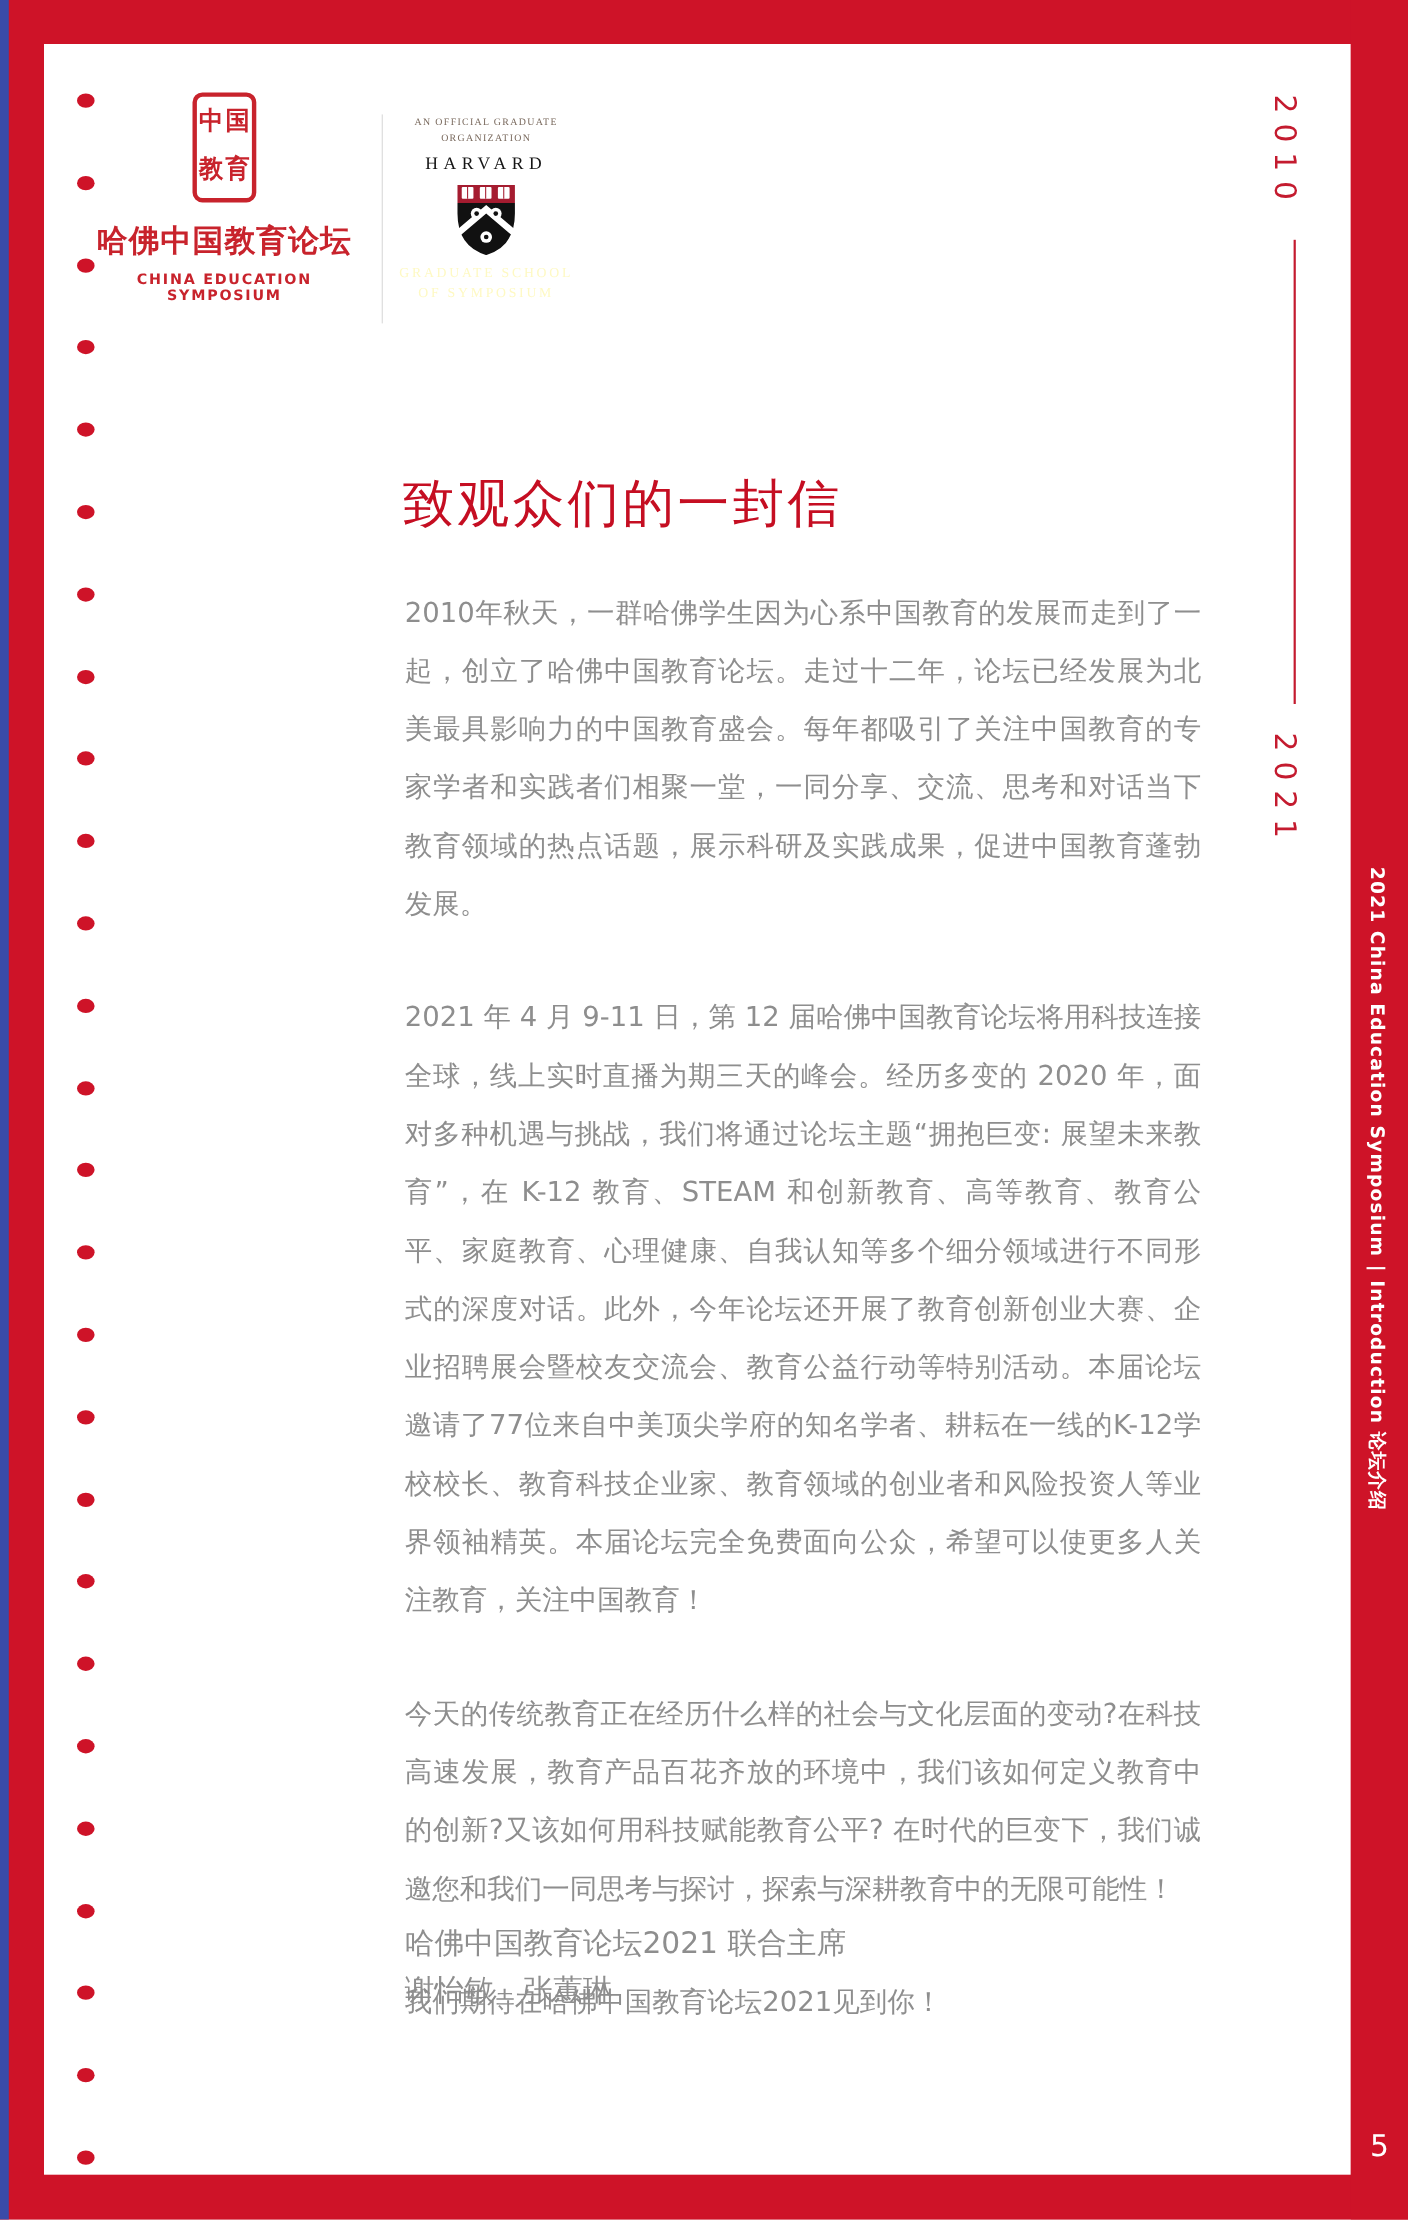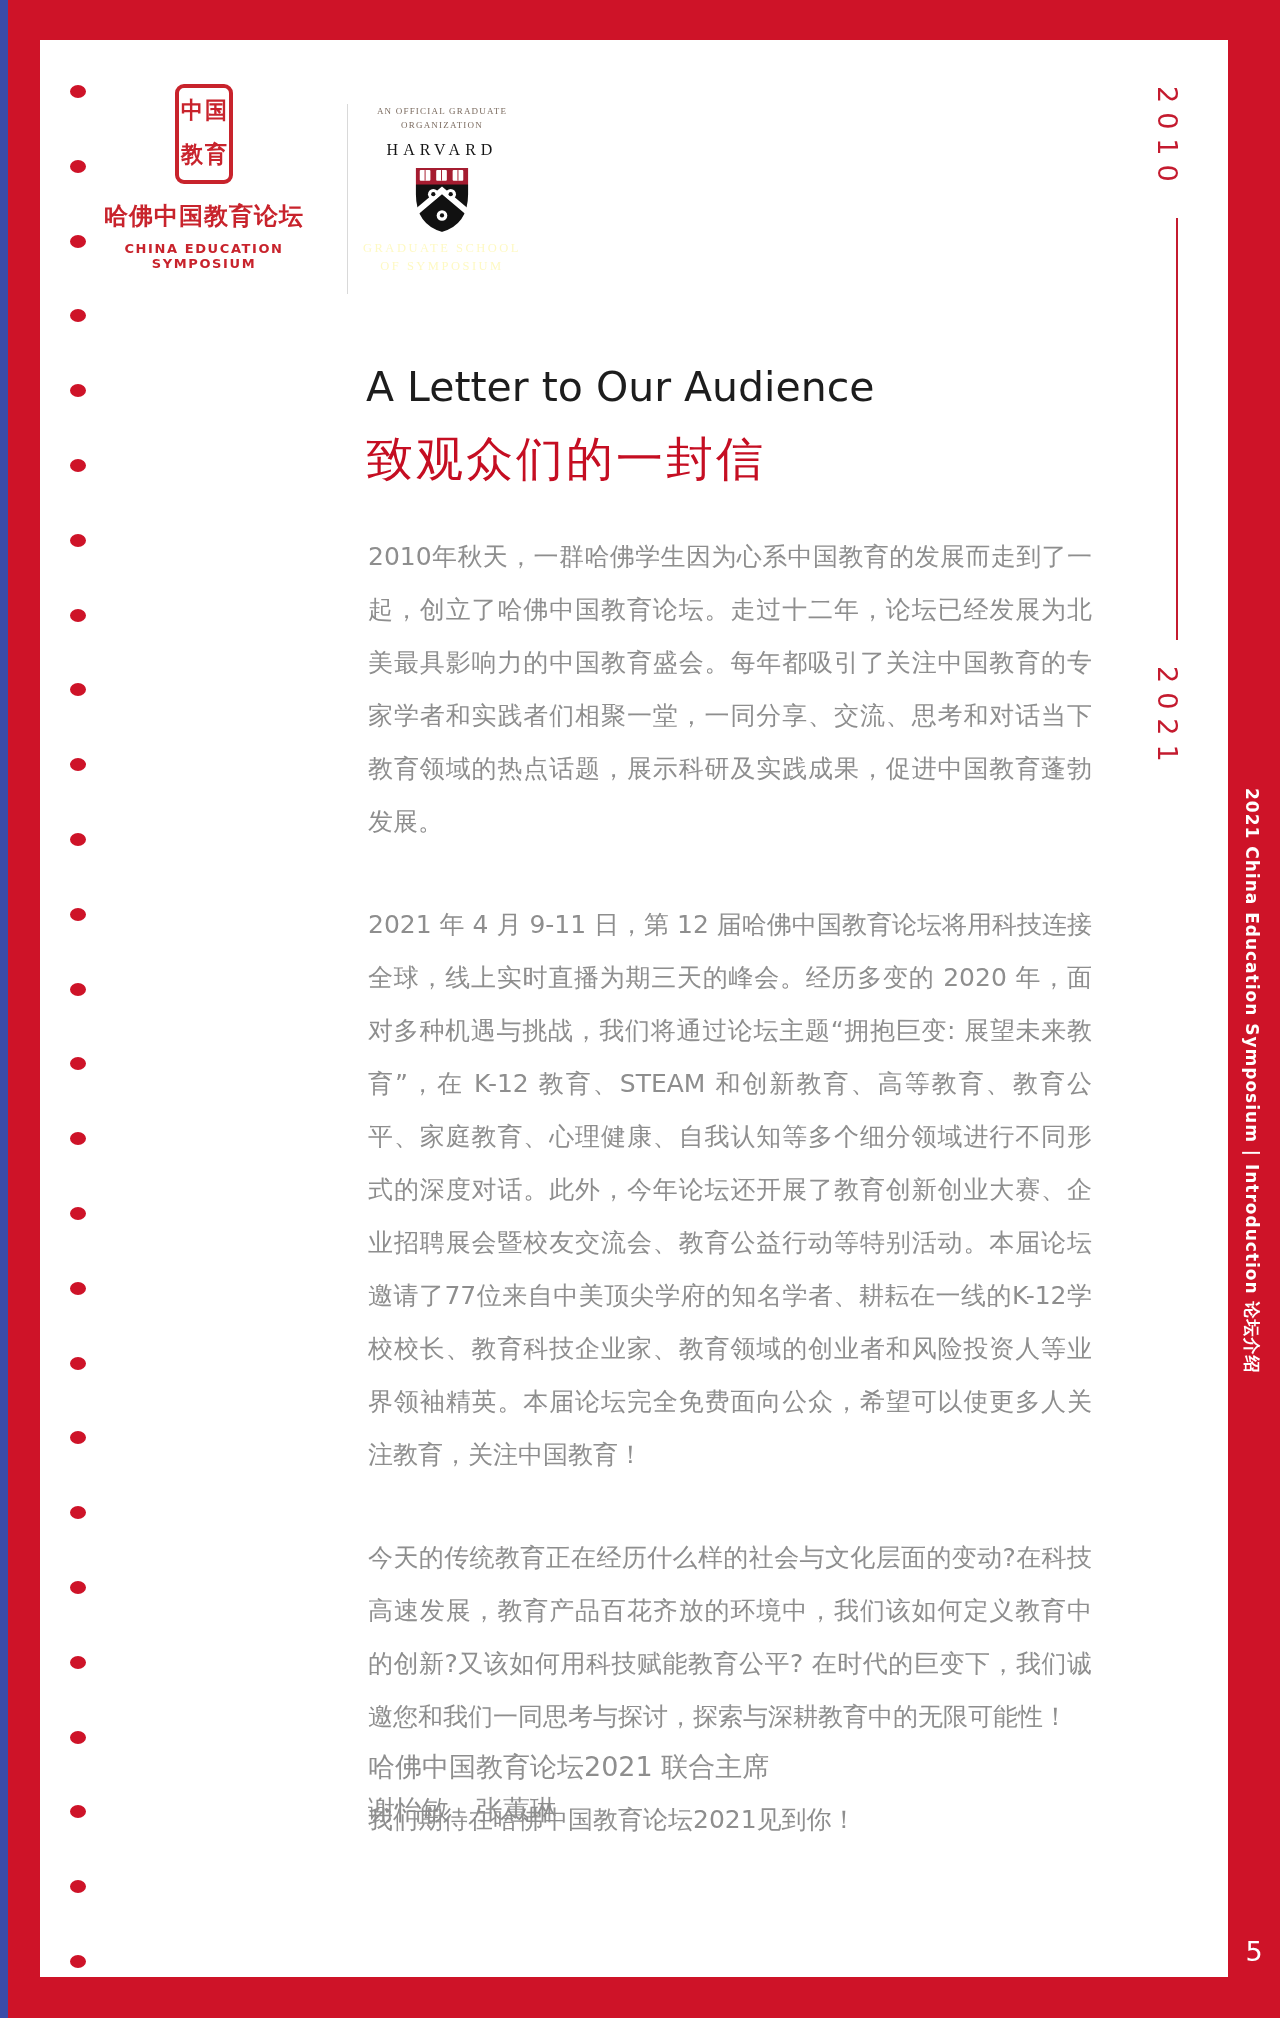--- a/index.html
+++ b/index.html
@@ -14,21 +14,21 @@
   .right-band { position:absolute; left:1228px; top:0; width:52px; height:2018px; background:#CE1328; }
 
   
   .dot { position:absolute; left:70px; width:16px; height:13px; border-radius:50%; background:#CE1328; }
 
   
   .ces-logo { position:absolute; left:84px; top:84px; width:240px; text-align:center; }
   .seal { display:inline-block; width:48px; height:88px; border:4px solid #C8232C; border-radius:9px; padding:2px 1px; }
   .seal-grid { display:grid; grid-template-columns:1fr 1fr; grid-template-rows:1fr 1fr; width:100%; height:100%; }
   .seal-grid span { color:#C8232C; font-weight:700; font-size:22px; line-height:42px; transform:scaleY(1.05); }
-  .ces-cn { margin-top:16px; color:#C8232C; font-weight:700; font-size:24px; letter-spacing:1px; }
+  .ces-cn { margin-top:16px; color:#C8232C; font-weight:700; font-size:28px; letter-spacing:1px; }
   .ces-en { margin-top:9px; color:#C8232C; font-weight:700; font-size:13px; letter-spacing:1.6px; }
 
   .logo-divider { position:absolute; left:347px; top:104px; width:1px; height:190px; background:#d9d9d9; }
 
   
   .harvard-logo { position:absolute; left:352px; top:104px; width:180px; text-align:center; font-family:"Liberation Serif", serif; }
   .hv-org { color:#7A6A5E; font-size:9px; letter-spacing:1.2px; line-height:14px; }
   .hv-word { margin-top:9px; color:#151515; font-size:16px; letter-spacing:5px; }
   .hv-shield { margin:6px auto 4px auto; display:block; }
   .hv-school { color:#fef9c3; font-size:12.5px; letter-spacing:2.5px; line-height:18px; }
@@ -142,21 +142,20 @@
         </g>
       </g>
       <path d="M2,2 H58 V30 C58,56 44,66 30,70 C16,66 2,56 2,30 Z" fill="none" stroke="#ffffff" stroke-width="2"></path>
     </svg>
     <div class="hv-school">
       <div>GRADUATE SCHOOL</div>
       <div>OF SYMPOSIUM</div>
     </div>
   </div>
 
-  <div class="title-en">A Letter to Our Audience</div>
   <div class="title-cn">致观众们的一封信</div>
 
   <div class="letter-body">
     <p>2010年秋天，一群哈佛学生因为心系中国教育的发展而走到了一起，创立了哈佛中国教育论坛。走过十二年，论坛已经发展为北美最具影响力的中国教育盛会。每年都吸引了关注中国教育的专家学者和实践者们相聚一堂，一同分享、交流、思考和对话当下教育领域的热点话题，展示科研及实践成果，促进中国教育蓬勃发展。</p>
     <p>2021 年 4 月 9-11 日，第 12 届哈佛中国教育论坛将用科技连接全球，线上实时直播为期三天的峰会。经历多变的 2020 年，面对多种机遇与挑战，我们将通过论坛主题“拥抱巨变: 展望未来教育”，在 K-12 教育、STEAM 和创新教育、高等教育、教育公平、家庭教育、心理健康、自我认知等多个细分领域进行不同形式的深度对话。此外，今年论坛还开展了教育创新创业大赛、企业招聘展会暨校友交流会、教育公益行动等特别活动。本届论坛邀请了77位来自中美顶尖学府的知名学者、耕耘在一线的K-12学校校长、教育科技企业家、教育领域的创业者和风险投资人等业界领袖精英。本届论坛完全免费面向公众，希望可以使更多人关注教育，关注中国教育！</p>
     <p>今天的传统教育正在经历什么样的社会与文化层面的变动?在科技高速发展，教育产品百花齐放的环境中，我们该如何定义教育中的创新?又该如何用科技赋能教育公平? 在时代的巨变下，我们诚邀您和我们一同思考与探讨，探索与深耕教育中的无限可能性！</p>
     <p>我们期待在哈佛中国教育论坛2021见到你！</p>
   </div>
 
   <div class="signoff">

